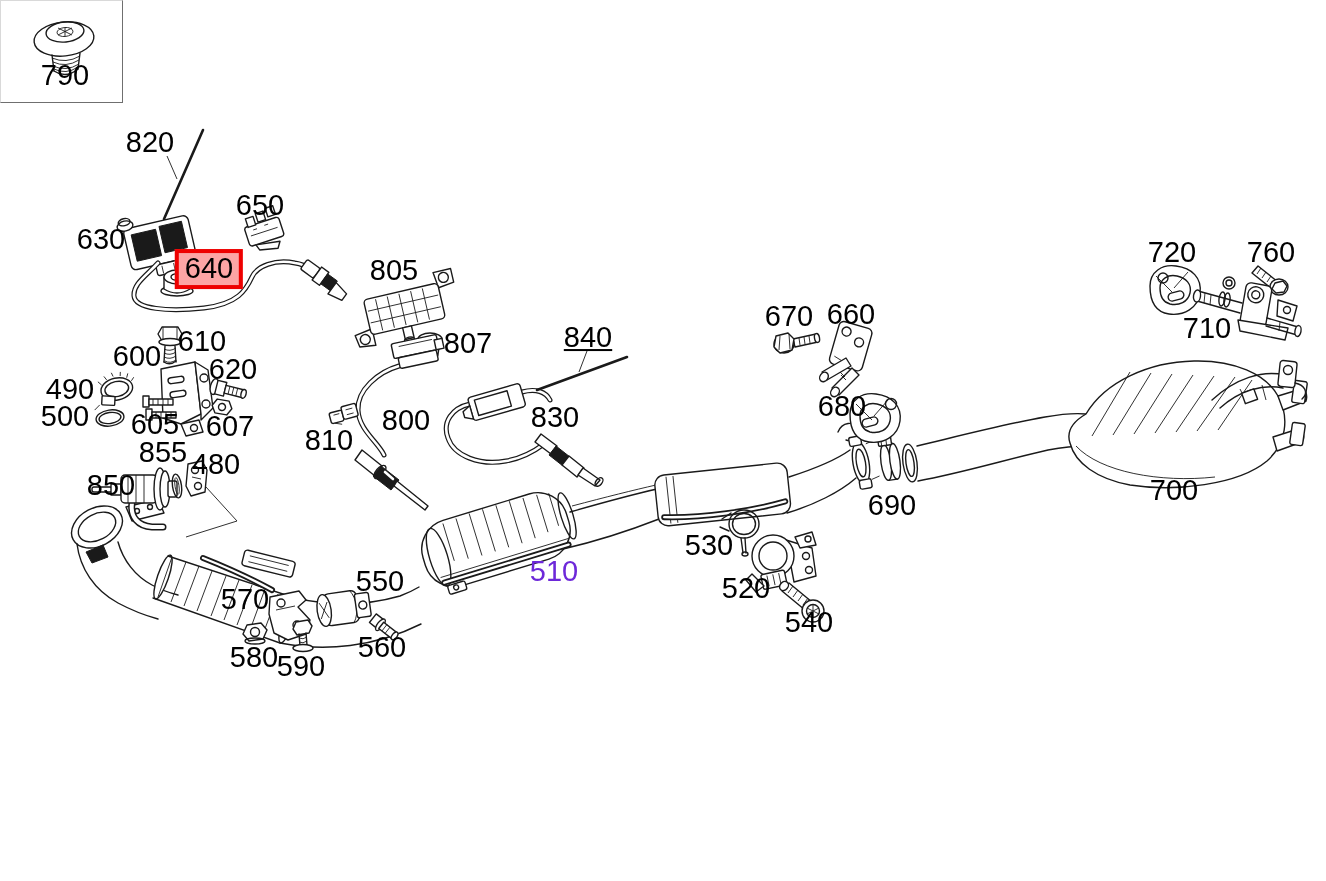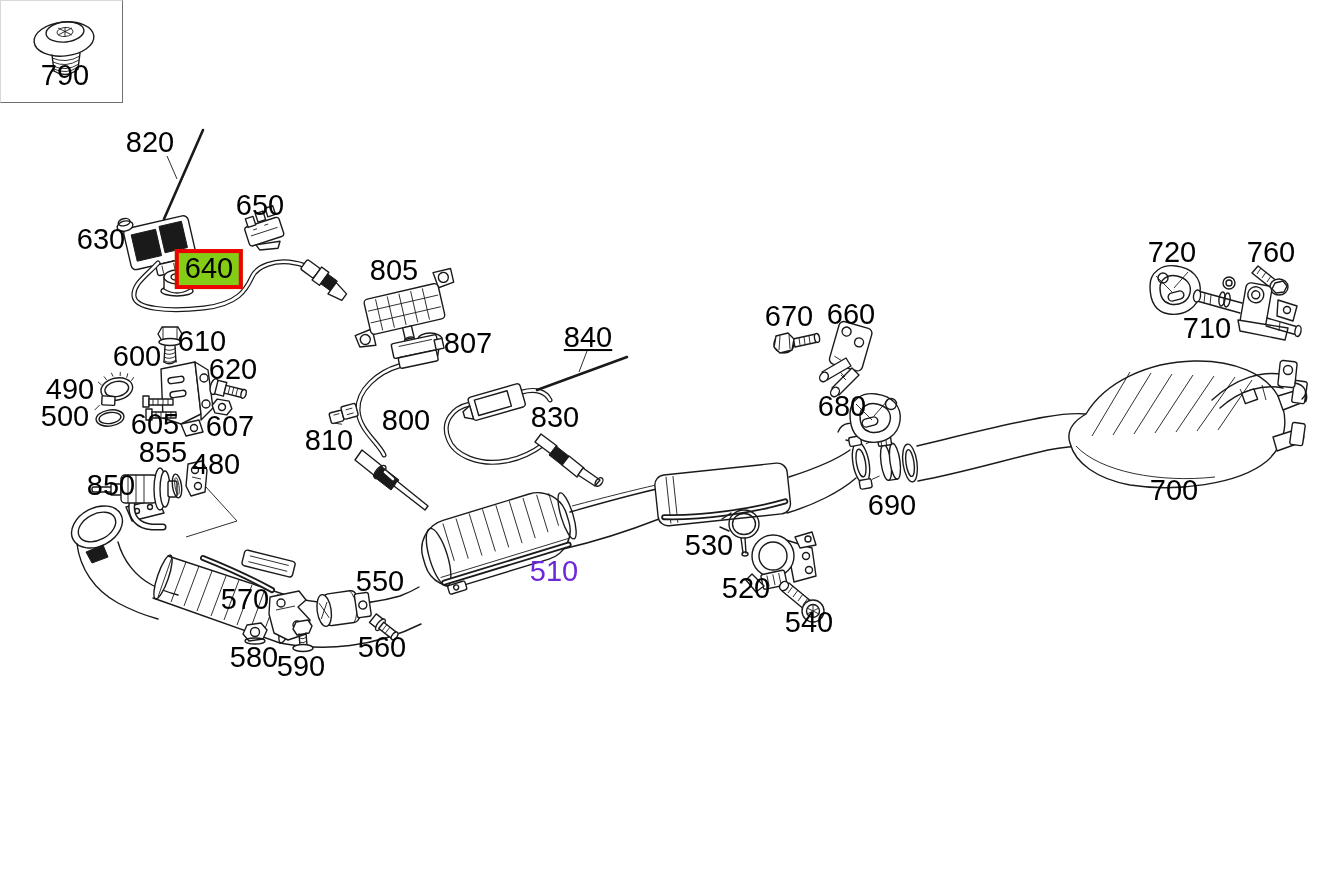--- a/index.html
+++ b/index.html
@@ -15,21 +15,21 @@
   .thick{stroke:currentColor;stroke-width:2.6;fill:none;stroke-linecap:round;}
   .to{stroke:currentColor;stroke-width:5;fill:none;stroke-linecap:round;}
   .ti{stroke:#fff;stroke-width:2.6;fill:none;stroke-linecap:round;}
   .to2{stroke:currentColor;stroke-width:7;fill:none;stroke-linecap:round;}
   .ti2{stroke:#fff;stroke-width:4;fill:none;stroke-linecap:round;}
   .band{stroke:currentColor;stroke-width:6;fill:none;stroke-linecap:round;}
   .bandi{stroke:#fff;stroke-width:2.4;fill:none;stroke-linecap:round;}
   #labels{position:absolute;left:0;top:0;width:100%;height:100%;}
   .part-label{position:absolute;transform:translate(-50%,-50%);font-size:29px;line-height:1.1;
               color:#000;white-space:nowrap;cursor:default;}
-  .part-label.highlighted{border:4px solid #e00;background:#84cc16;padding:0 6px;}
+  .part-label.highlighted{border:4px solid #e00;background:#fca5a5;padding:0 6px;}
   .inset-box{position:absolute;left:0;top:0;width:121px;height:101px;
              border-right:1px solid #6f6f6f;border-bottom:1px solid #6f6f6f;
              border-top:1px solid #d9d9d9;border-left:1px solid #d9d9d9;background:#fff;}
 </style>
 </head>
 <body>
 
 <div class="stage" style="background: rgb(255, 255, 255);">
 
 <svg class="art" width="1326" height="881" viewBox="0 0 1326 881" style="color: rgb(26, 26, 26);">

